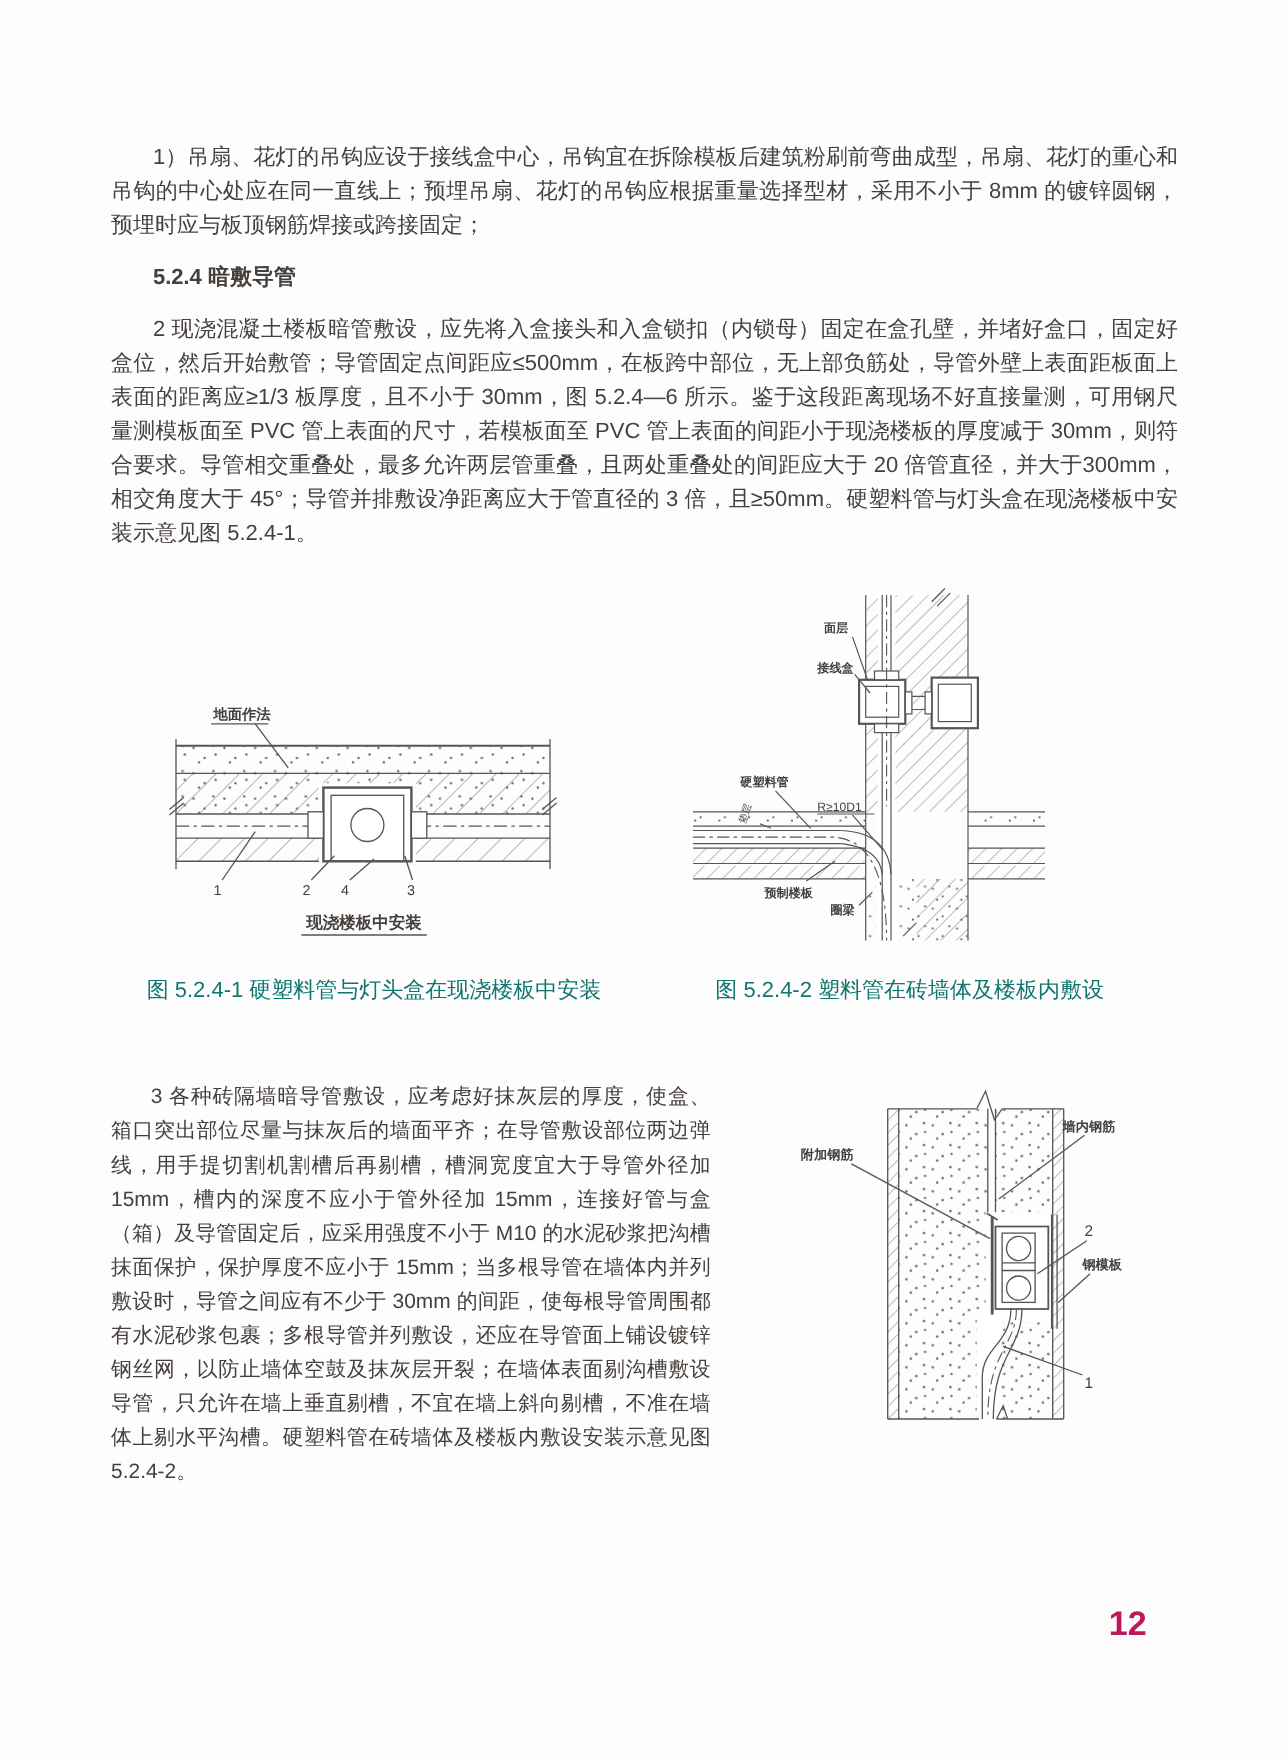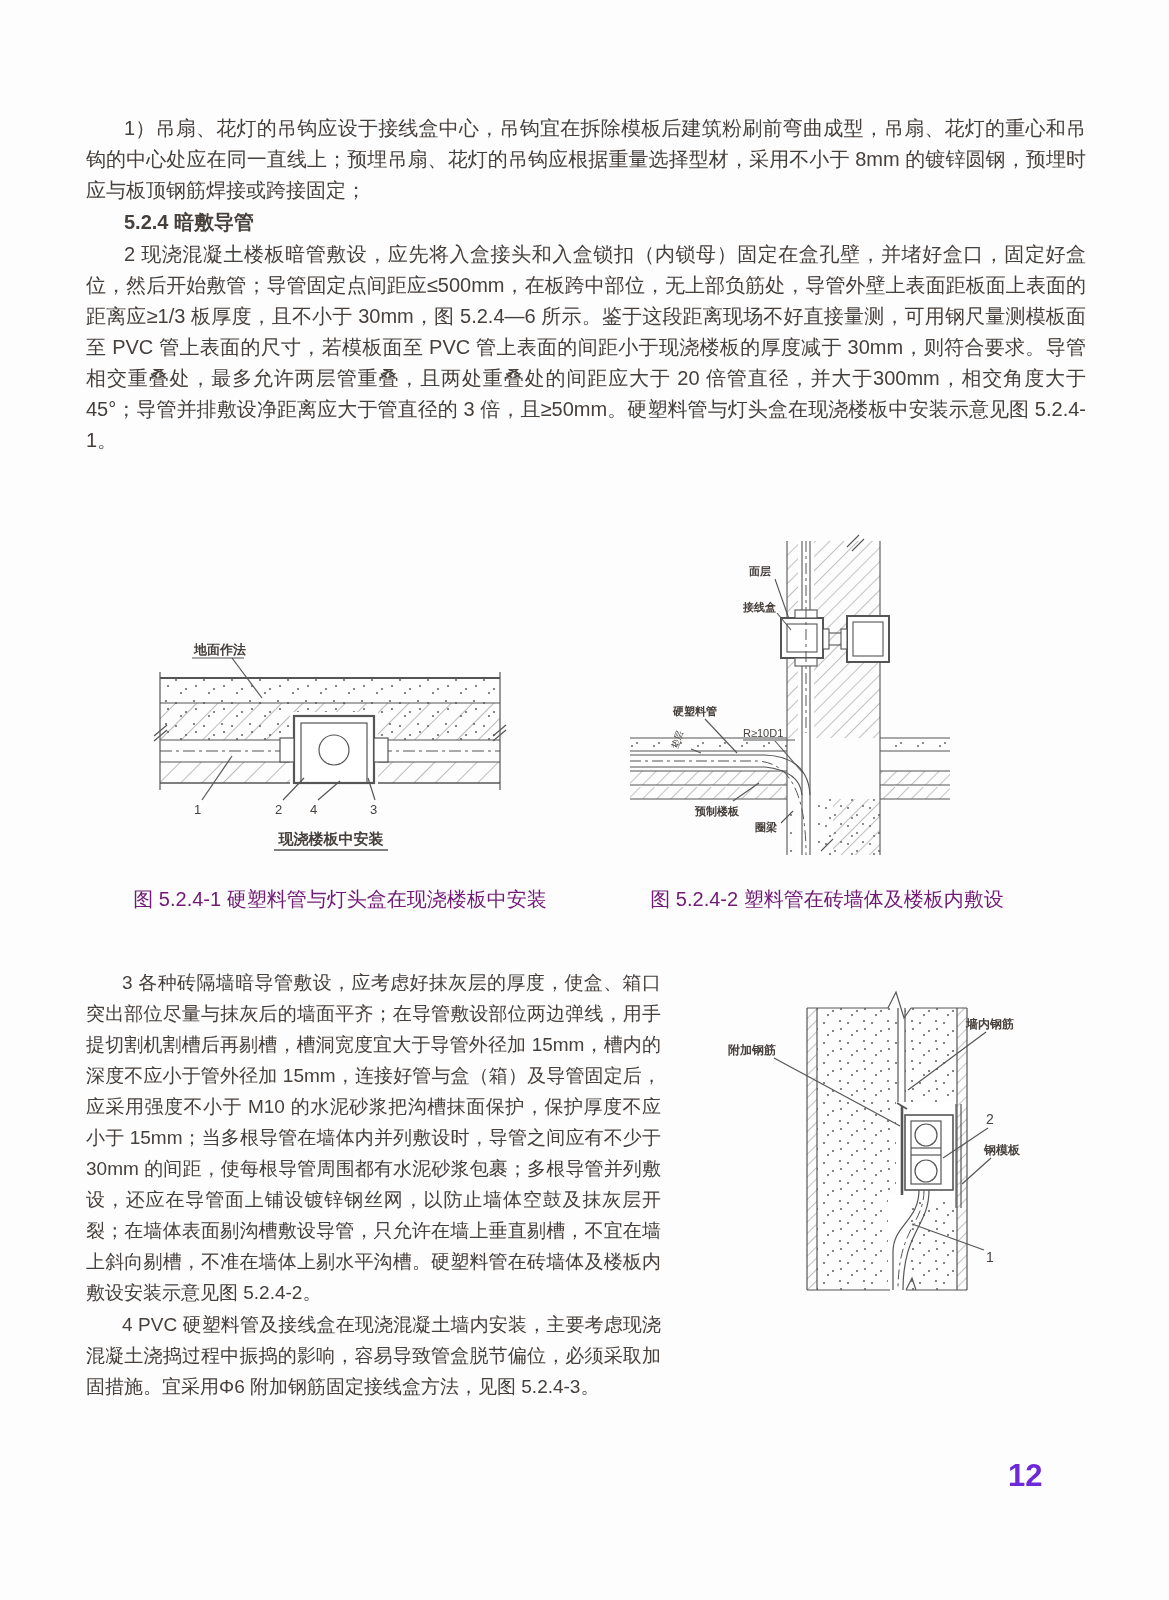--- a/index.html
+++ b/index.html
@@ -1,24 +1,24 @@
 <!DOCTYPE html>
 <html><head>
 <meta charset="utf-8">
 <style>
   html,body{margin:0;padding:0;background:#fdfdfe;}
   .page{position:relative;width:1169px;height:1600px;background:#fdfdfe;overflow:hidden;
         font-family:"Liberation Sans",sans-serif;color:#46403c;}
   .textblock{position:absolute;text-align:justify;}
-  .textblock p{margin:1px;text-indent:1.9em;}
+  .textblock p{margin:16px;text-indent:1.9em;}
   .top-text{left:85px;top:112px;width:1002px;font-size:20px;line-height:31px;}
   .left-col{left:85px;top:966px;width:577px;font-size:19px;line-height:31px;}
   .heading{font-weight:bold;}
   .figure{position:absolute;}
-  .fig-caption{position:absolute;font-size:20px;text-align:center;color:#701a75;}
+  .fig-caption{position:absolute;font-size:20px;text-align:center;color:#0f766e;}
   .cap1{left:85px;top:886px;width:510px;}
   .cap2{left:612px;top:886px;width:430px;}
   .cap3{left:672px;top:1302px;width:400px;font-size:21px;}
   .page-num{position:absolute;left:1008px;top:1458px;font-size:31px;font-weight:bold;}
   svg text{font-family:"Liberation Sans",sans-serif;}
 </style>
 </head>
 <body>
 
 <div class="page">
@@ -167,21 +167,20 @@
         <text x="130" y="298" font-weight="bold">圈梁</text>
       </g>
     </svg>
   </div>
 
   <div class="fig-caption cap1">图 5.2.4-1 硬塑料管与灯头盒在现浇楼板中安装</div>
   <div class="fig-caption cap2">图 5.2.4-2 塑料管在砖墙体及楼板内敷设</div>
 
   <div class="textblock left-col">
     <p>3 各种砖隔墙暗导管敷设，应考虑好抹灰层的厚度，使盒、箱口突出部位尽量与抹灰后的墙面平齐；在导管敷设部位两边弹线，用手提切割机割槽后再剔槽，槽洞宽度宜大于导管外径加 15mm，槽内的深度不应小于管外径加 15mm，连接好管与盒（箱）及导管固定后，应采用强度不小于 M10 的水泥砂浆把沟槽抹面保护，保护厚度不应小于 15mm；当多根导管在墙体内并列敷设时，导管之间应有不少于 30mm 的间距，使每根导管周围都有水泥砂浆包裹；多根导管并列敷设，还应在导管面上铺设镀锌钢丝网，以防止墙体空鼓及抹灰层开裂；在墙体表面剔沟槽敷设导管，只允许在墙上垂直剔槽，不宜在墙上斜向剔槽，不准在墙体上剔水平沟槽。硬塑料管在砖墙体及楼板内敷设安装示意见图 5.2.4-2。</p>
-    <p>4 PVC 硬塑料管及接线盒在现浇混凝土墙内安装，主要考虑现浇混凝土浇捣过程中振捣的影响，容易导致管盒脱节偏位，必须采取加固措施。宜采用Φ6 附加钢筋固定接线盒方法，见图 5.2.4-3。</p>
   </div>
 
   <div class="figure" style="left:700px;top:978px;">
     <svg width="370" height="320" viewBox="0 0 370 320">
       <defs>
         <pattern id="f3h" patternUnits="userSpaceOnUse" width="8" height="8" patternTransform="rotate(45)">
           <line x1="0" y1="0" x2="0" y2="8" stroke="#777" stroke-width="0.9"></line>
         </pattern>
         <pattern id="f3d" patternUnits="userSpaceOnUse" width="24" height="20">
           <circle cx="4" cy="5" r="1.1" fill="#666"></circle>
@@ -234,15 +233,15 @@
         <text x="28" y="76" font-weight="bold">附加钢筋</text>
         <text x="266" y="50" font-weight="bold">墙内钢筋</text>
         <text x="286" y="146" font-size="14">2</text>
         <text x="284" y="176" font-weight="bold">钢模板</text>
         <text x="286" y="284" font-size="14">1</text>
       </g>
     </svg>
   </div>
 
 
-  <div class="page-num" style="color: #6d28d9;">12</div>
+  <div class="page-num" style="color: #be185d;">12</div>
 
 </div>
 
 </body></html>

